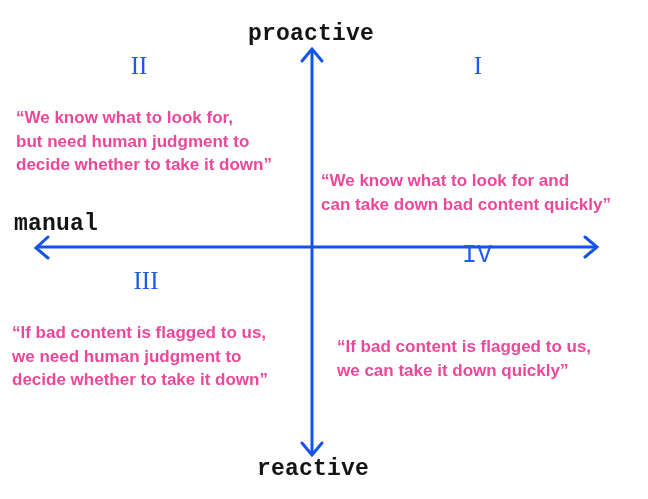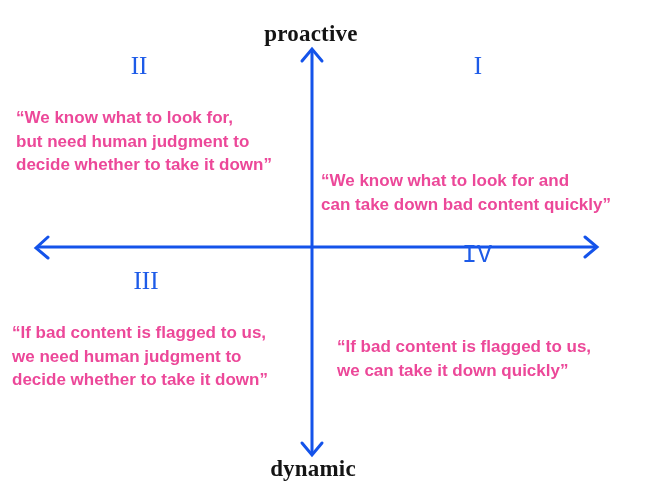--- a/index.html
+++ b/index.html
@@ -17,21 +17,21 @@
   }
   #axes-svg {
     position: absolute;
     left: 0;
     top: 0;
     width: 648px;
     height: 499px;
   }
   .axis-label {
     position: absolute;
-    font-family: Liberation Serif, serif;
+    font-family: Liberation Mono, monospace;
     font-size: 23px;
     font-weight: 700;
     color: #141414;
     letter-spacing: 0.2px;
     white-space: nowrap;
   }
   .axis-label.centered {
     transform: translateX(-50%);
   }
   .numeral {
@@ -65,21 +65,22 @@
 
     <line x1="38" y1="247" x2="595" y2="247" stroke="#1453ea" stroke-width="3"></line>
 
     <polyline points="302,61 312,49 322,61" fill="none" stroke="#1453ea" stroke-width="3" stroke-linecap="round" stroke-linejoin="miter"></polyline>
     <polyline points="302,443 312,455 322,443" fill="none" stroke="#1453ea" stroke-width="3" stroke-linecap="round" stroke-linejoin="miter"></polyline>
     <polyline points="48,237 36,248 48,258" fill="none" stroke="#1453ea" stroke-width="3" stroke-linecap="round" stroke-linejoin="miter"></polyline>
     <polyline points="585,237 597,247 585,257" fill="none" stroke="#1453ea" stroke-width="3" stroke-linecap="round" stroke-linejoin="miter"></polyline>
   </svg>
 
   <div class="axis-label centered" style="left:311px; top:21px;">proactive</div>
-  <div class="axis-label centered" style="left:313px; top:456px;">dynamic</div>
+  <div class="axis-label centered" style="left:313px; top:456px;">reactive</div>
+  <div class="axis-label" style="left:14px; top:211px;">manual</div>
 
   <div class="numeral" style="left:139px; top:52px;">II</div>
   <div class="numeral" style="left:478px; top:52px;">I</div>
   <div class="numeral" style="left:146px; top:267px;">III</div>
   <div class="numeral" style="left:477px; top:241px;font-family:Liberation Mono, monospace;">IV</div>
 
   <div class="quote" style="left:16px; top:106px; width:300px;">“We know what to look for,
 but need human judgment to
 decide whether to take it down”</div>
   <div class="quote" style="left:321px; top:123px; width:320px;margin-top:46px;">“We know what to look for and

